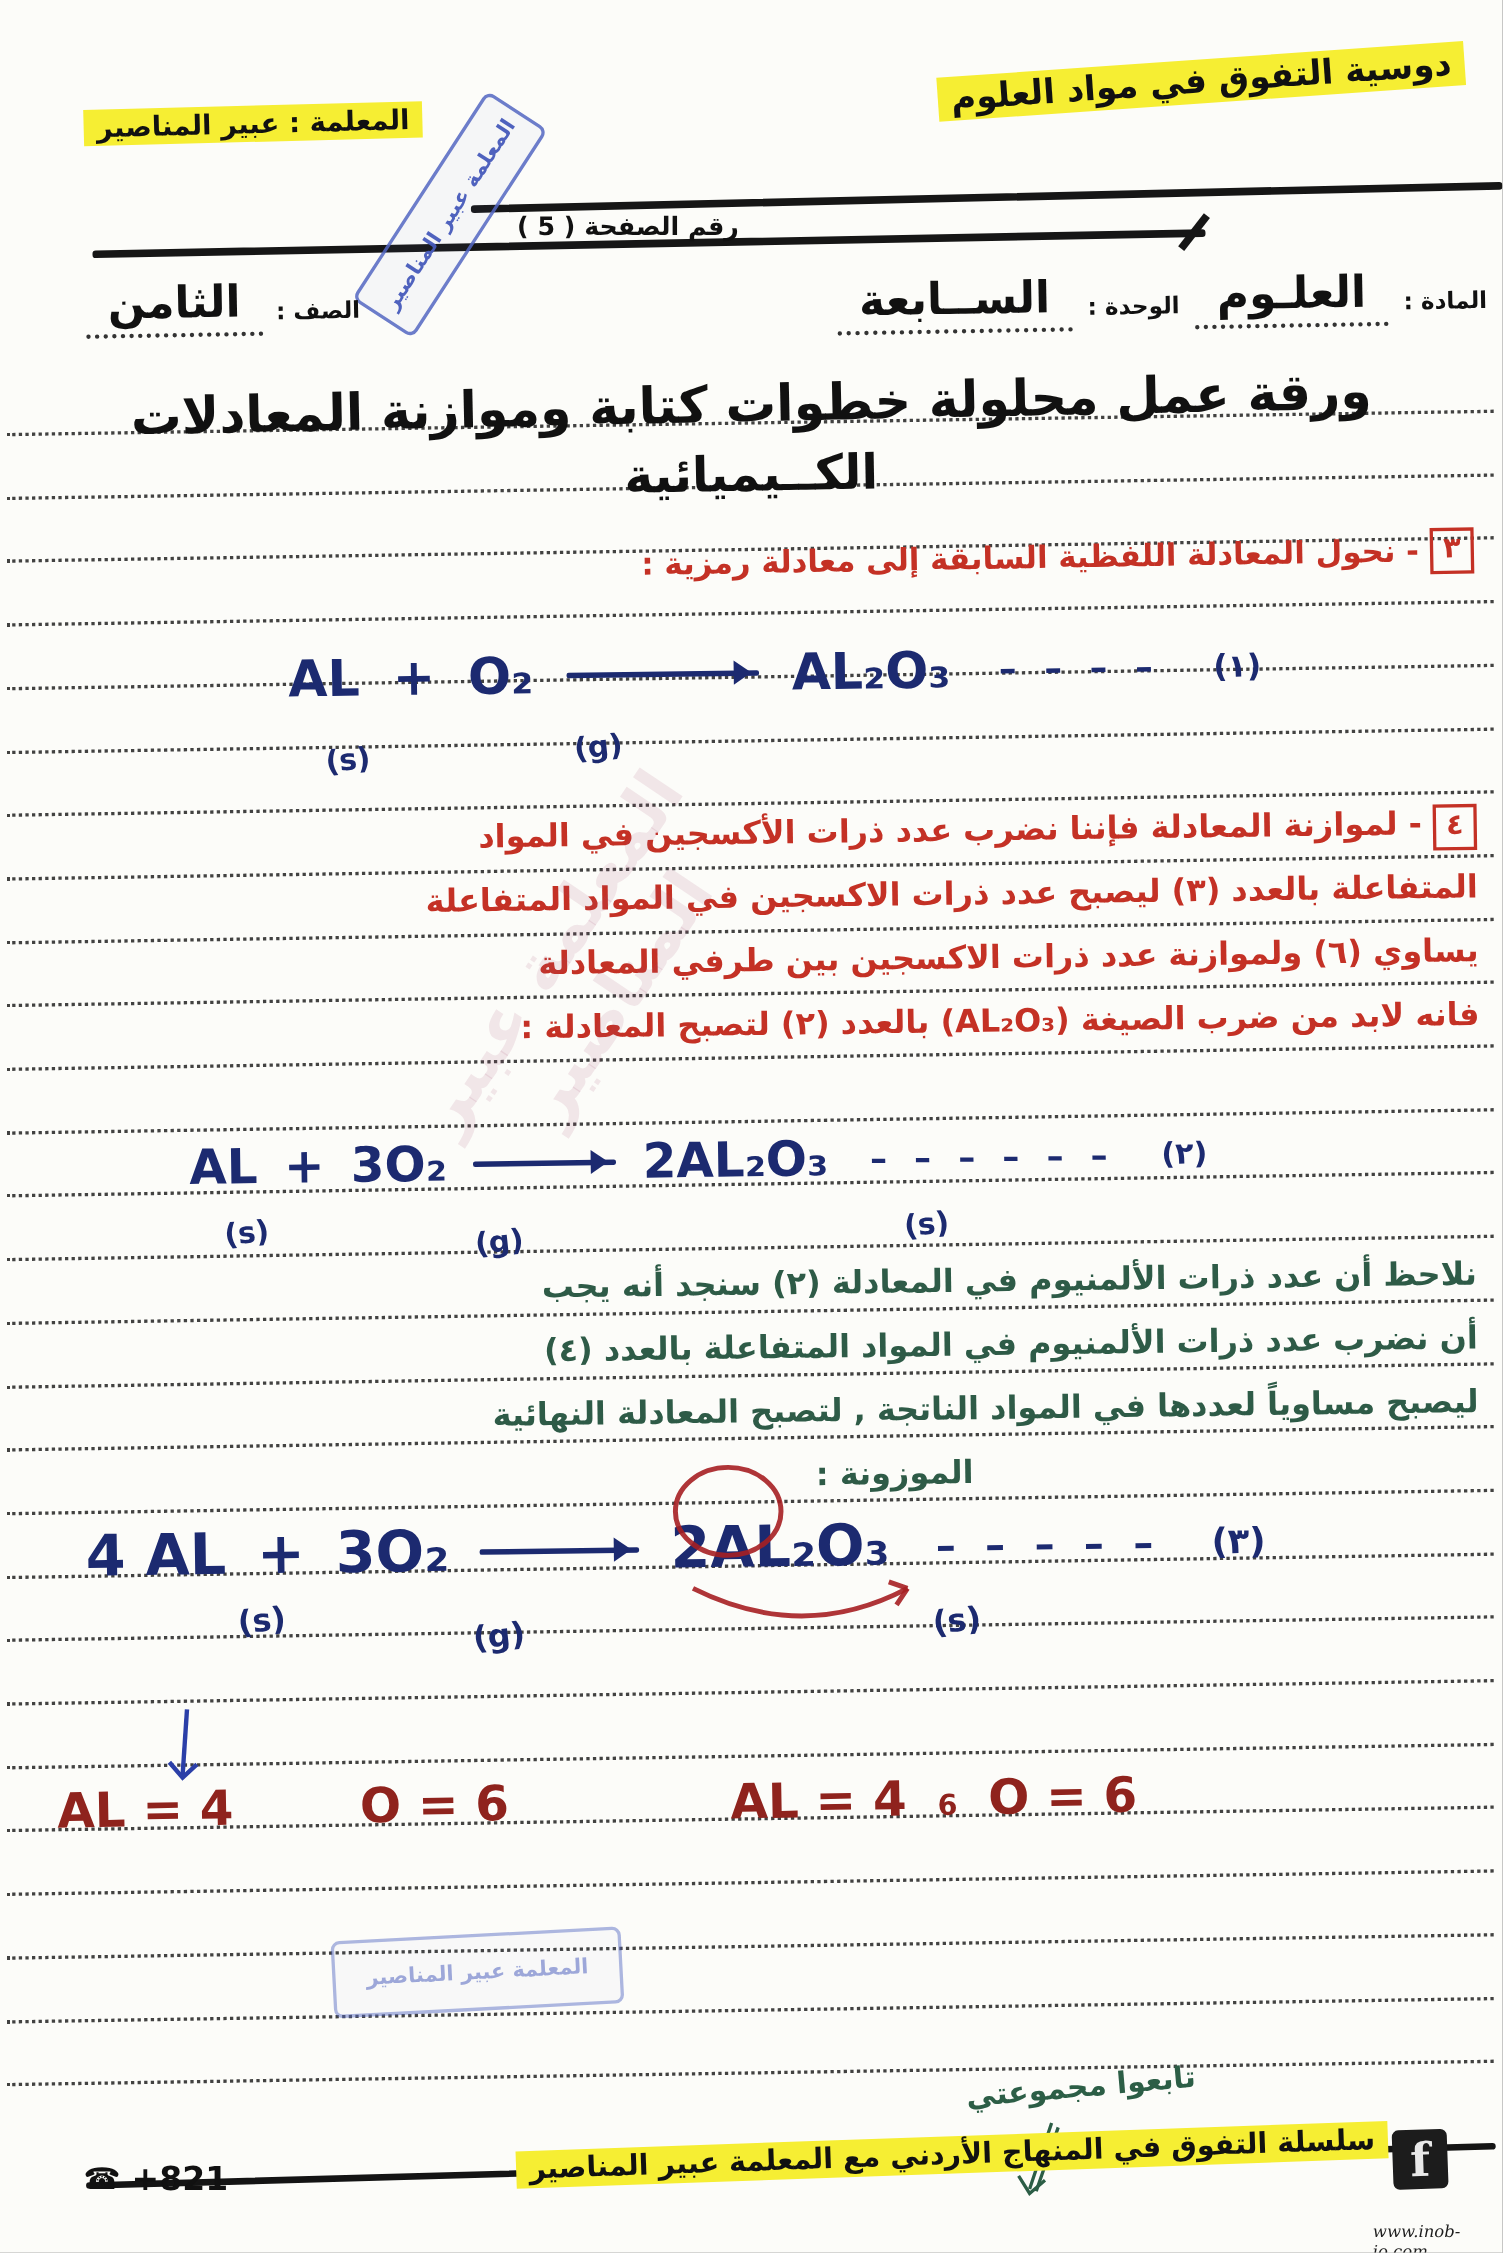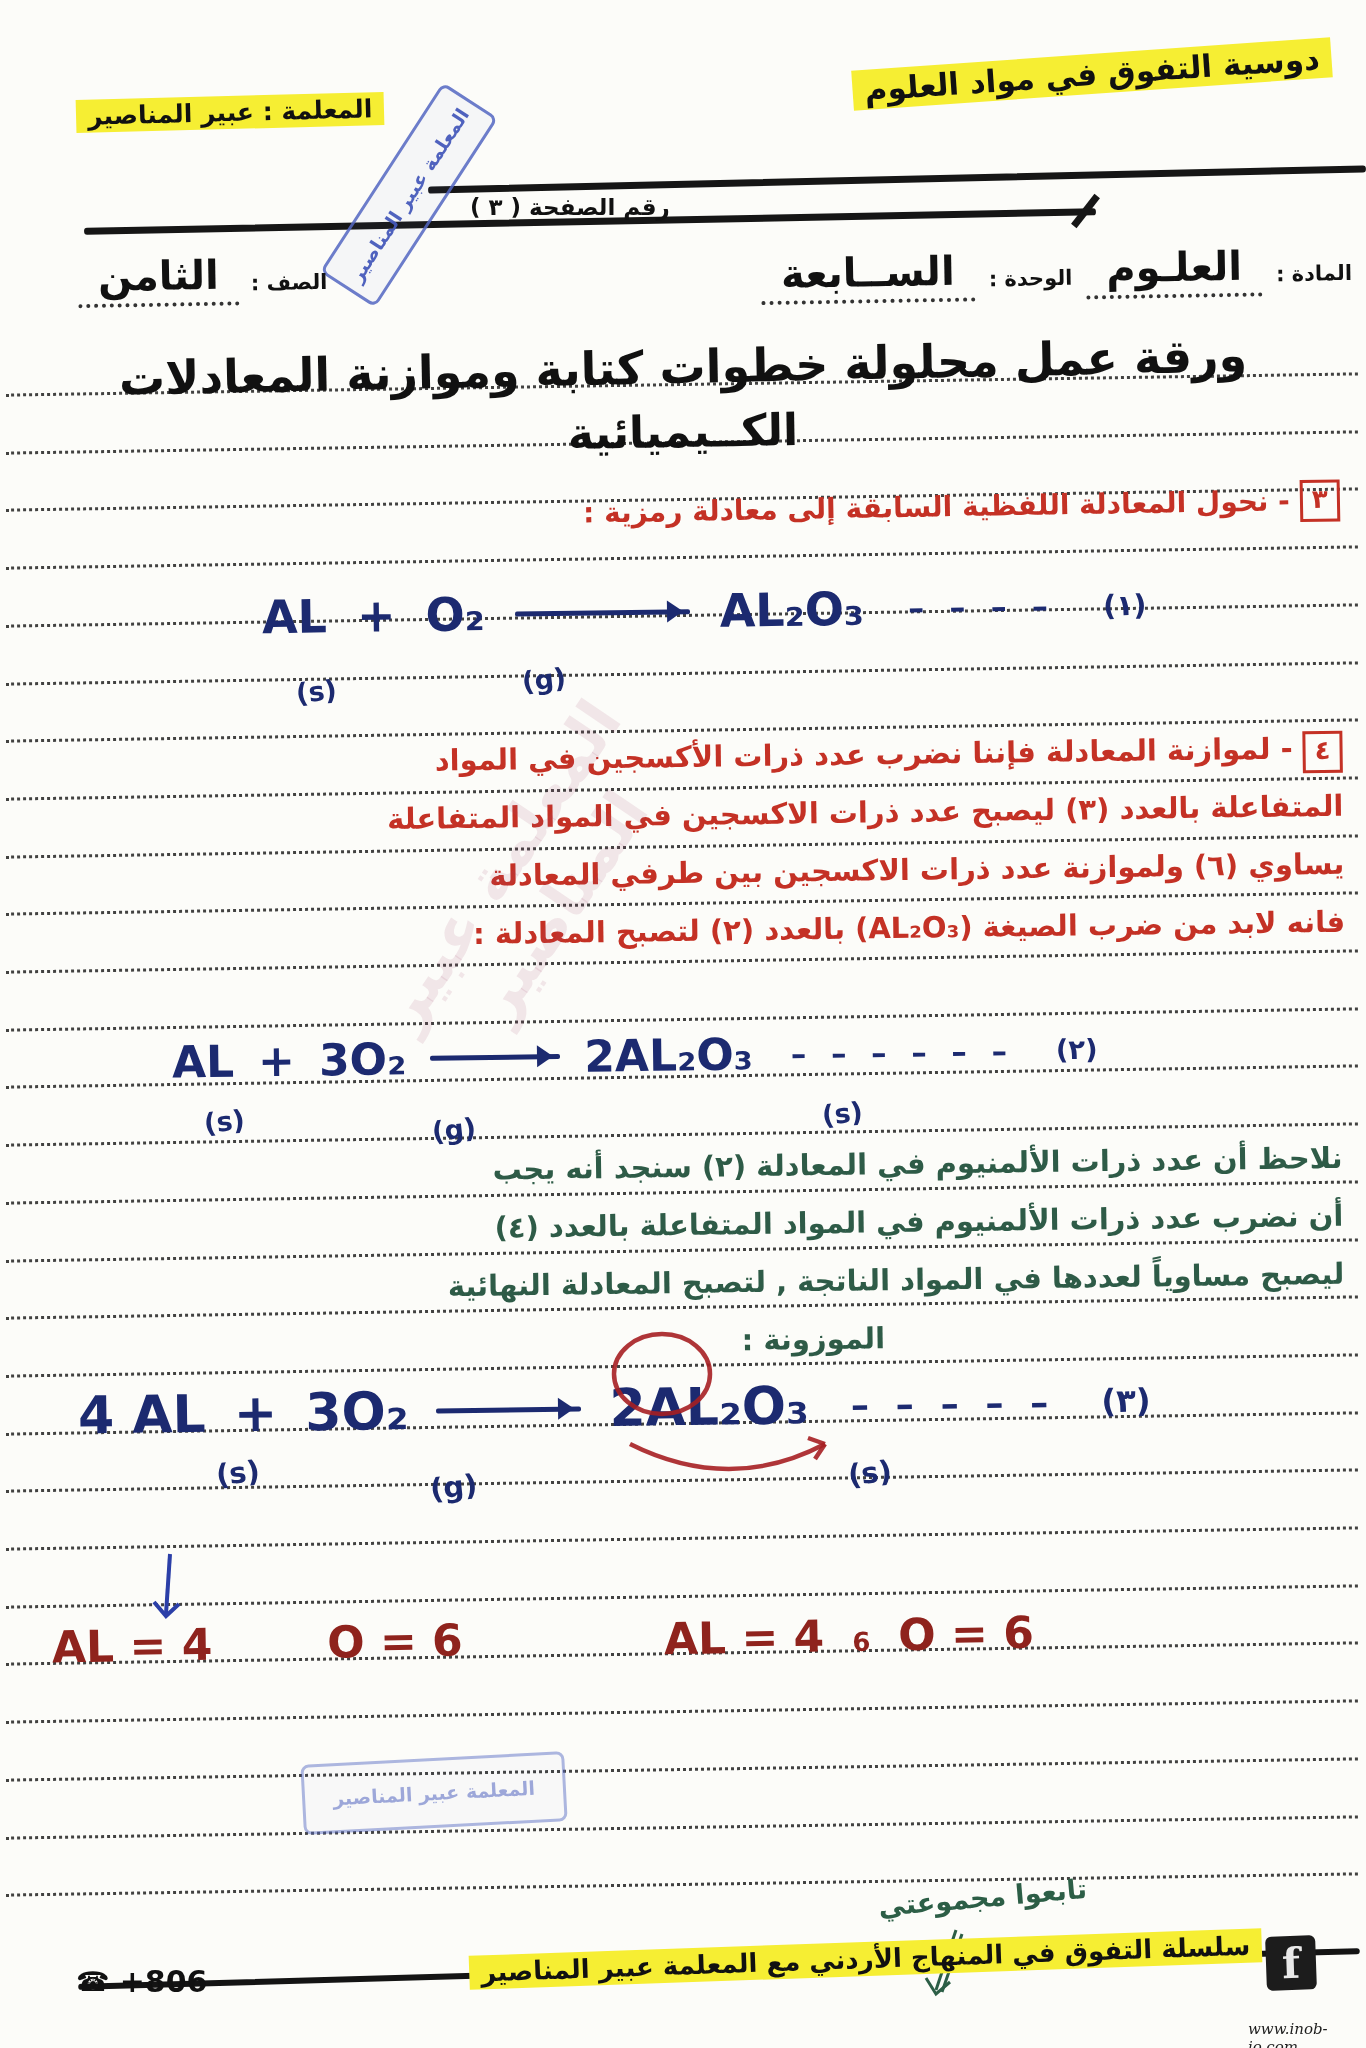--- a/index.html
+++ b/index.html
@@ -142,21 +142,21 @@
   <div class="series-title">
     <span class="hl">دوسية التفوق في مواد العلوم</span>
   </div>
   <div class="teacher">
     <span class="hl">المعلمة : عبير المناصير</span>
   </div>
   <div class="divider1"></div>
   <div class="divider2"></div>
   <div class="divider-step"></div>
 
-  <div class="page-num">رقم الصفحة ( ٣ )</div>
+  <div class="page-num">رقم الصفحة ( 5 )</div>
 
   <div class="stamp" id="stamp1">المعلمة عبير المناصير</div>
 
   <div class="meta-row">
     <span class="meta-label">المادة :</span>
     <span class="meta-value">العلـوم</span>
     <span class="meta-label">الوحدة :</span>
     <span class="meta-value">الســابعة</span>
   </div>
   <div class="grade-row">
@@ -256,17 +256,17 @@
     <path d="M40,2 L20,62 M46,6 L26,64" fill="none" stroke="#2c5e46" stroke-width="3"></path>
     <path d="M10,50 L20,66 L34,54" fill="none" stroke="#2c5e46" stroke-width="3"></path>
   </svg>
   <div class="footline"></div>
   <div id="fbicon">f</div>
   <div id="banner">
     <span class="hl">سلسلة التفوق في المنهاج الأردني مع المعلمة عبير المناصير</span>
   </div>
   <div id="phone">
     <span class="glyph">☎</span>
-    <span>+806</span>
+    <span>+821</span>
   </div>
   <div id="wm">www.inob-io.com</div>
 
 </div>
 
 </body></html>

